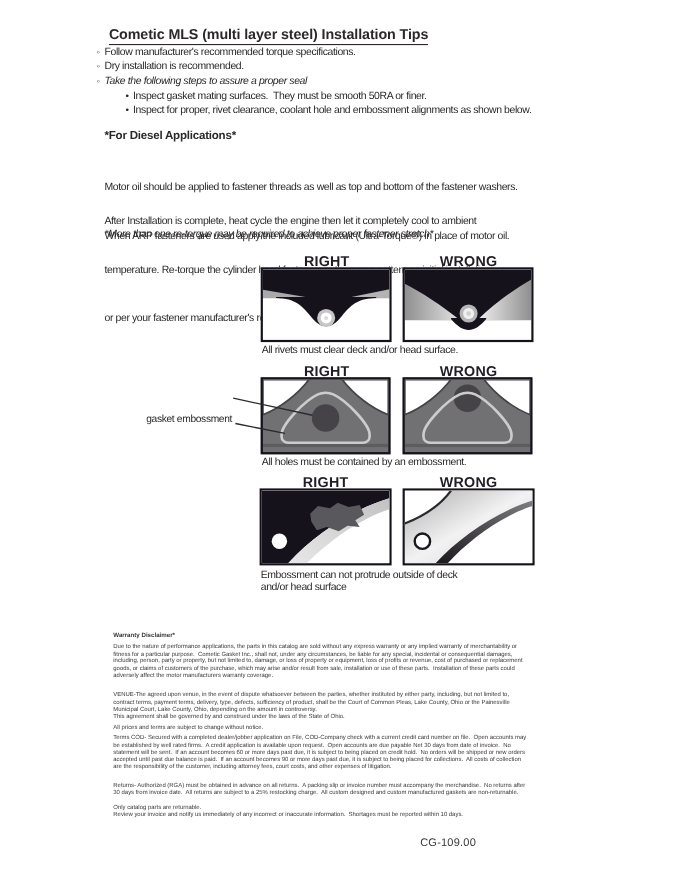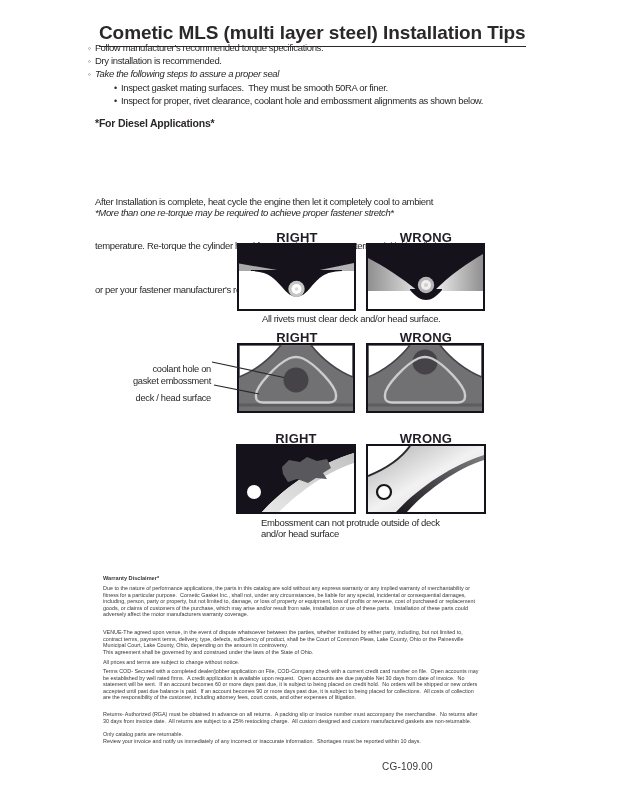--- a/index.html
+++ b/index.html
@@ -1,42 +1,42 @@
 <!DOCTYPE html>
 <html><head>
 <meta charset="utf-8">
 <style>
   html,body{margin:0;padding:0;background:#ffffff;}
   .page{position:relative;width:618px;height:800px;background:#ffffff;overflow:hidden;
         font-family:"Liberation Sans",sans-serif;color:#2b2829;}
   .abs{position:absolute;}
   
   .title{left:99px;top:22px;}
-  .title-text{display:inline-block;font-size:19px;font-weight:bold;letter-spacing:-0.1px;
+  .title-text{display:inline-block;font-size:13px;font-weight:bold;letter-spacing:-0.1px;
               border-bottom:1.8px solid #2b2829;padding-bottom:2px;}
   
   .body-txt{font-size:9.5px;letter-spacing:-0.35px;white-space:pre;}
   .b-row{position:absolute;left:88px;white-space:pre;}
   .b-row .bc{display:inline-block;width:7px;font-size:8px;vertical-align:0.5px;}
   .sb-row{position:absolute;left:114px;white-space:pre;}
   .sb-row .bc{display:inline-block;width:7px;font-size:9px;}
   
   .diesel-heading{left:95px;top:117px;font-size:10.5px;font-weight:bold;letter-spacing:-0.2px;}
   .para .ln{white-space:pre;}
   .p1{left:95px;top:134px;line-height:14.8px;}
   .p2{left:95px;top:165px;line-height:14.8px;}
   .note{left:95px;top:207px;font-style:italic;}
   
   .fig-label{position:absolute;width:120px;text-align:center;font-size:13px;font-weight:bold;
              letter-spacing:0.2px;color:#211d26;}
   .fig-box{position:absolute;width:115px;height:64px;border:2.5px solid #16121c;background:#fff;}
   .fig-box2{position:absolute;width:114px;height:66px;border:2px solid #16121c;background:#717073;}
   .fig-box3{position:absolute;width:116px;height:66px;border:2px solid #16121c;background:#fff;}
   .fig-box svg,.fig-box2 svg,.fig-box3 svg{display:block;}
-  .caption{position:absolute;white-space:pre;margin-left:24px;}
+  .caption{position:absolute;white-space:pre;}
   .ann-label{position:absolute;left:103px;width:108px;text-align:right;font-size:9.3px;
              letter-spacing:-0.3px;line-height:9.8px;white-space:pre;}
   .ptr-overlay{position:absolute;left:85px;top:330px;pointer-events:none;}
   
   .disc{position:absolute;left:103px;width:430px;font-size:5.4px;line-height:6.5px;
         letter-spacing:0;color:#3a3637;}
   .disc .ln{white-space:pre;}
   .disc-head{font-weight:bold;font-size:5.6px;}
   
   .footer-code{left:382px;top:761px;font-size:10px;color:#3a3637;letter-spacing:0.2px;}
@@ -50,20 +50,24 @@
     <span class="title-text">Cometic MLS (multi layer steel) Installation Tips</span>
   </div>
 
   <div class="b-row body-txt" style="top:42px;"><span class="bc">◦</span><span>Follow manufacturer's recommended torque specifications.</span></div>
   <div class="b-row body-txt" style="top:55.2px;"><span class="bc">◦</span><span>Dry installation is recommended.</span></div>
   <div class="b-row body-txt" style="top:68.4px;font-style:italic;"><span class="bc">◦</span><span>Take the following steps to assure a proper seal</span></div>
   <div class="sb-row body-txt" style="top:81.6px;"><span class="bc">•</span><span>Inspect gasket mating surfaces.  They must be smooth 50RA or finer.</span></div>
   <div class="sb-row body-txt" style="top:94.8px;"><span class="bc">•</span><span>Inspect for proper, rivet clearance, coolant hole and embossment alignments as shown below.</span></div>
 
   <div class="abs diesel-heading">*For Diesel Applications*</div>
+  <div class="abs para p1 body-txt">
+    <div class="ln">Motor oil should be applied to fastener threads as well as top and bottom of the fastener washers.</div>
+    <div class="ln">When ARP fasteners are used apply the included lubricant (Ultra-Torque®) in place of motor oil.</div>
+  </div>
   <div class="abs para p2 body-txt">
     <div class="ln">After Installation is complete, heat cycle the engine then let it completely cool to ambient</div>
     <div class="ln">temperature. Re-torque the cylinder head fasteners in the same pattern as initial installation</div>
     <div class="ln">or per your fastener manufacturer's recommendations.</div>
   </div>
   <div class="abs note body-txt">*More than one re-torque may be required to achieve proper fastener stretch*</div>
 
   <div class="fig-label" style="left:237px;top:230px;">RIGHT</div>
   <div class="fig-label" style="left:366px;top:230px;">WRONG</div>
 
@@ -123,30 +127,27 @@
     <svg width="114" height="66" viewBox="0 0 114 66">
       <rect x="0" y="0" width="114" height="66" fill="#717073"></rect>
       <rect x="0" y="58.5" width="114" height="3" fill="#5d5c5f"></rect>
       <path d="M0,0 L42,0 C32,13 16,26 0,32 Z" fill="#ffffff" stroke="#454348" stroke-width="1.6"></path>
       <path d="M114,0 L72,0 C82,13 98,26 114,32 Z" fill="#ffffff" stroke="#454348" stroke-width="1.6"></path>
       <circle cx="57" cy="17" r="12.5" fill="#454347"></circle>
       <path d="M17,50 C17,41 38,19 50,13.5 C54,11.7 60,11.7 64,13.5 C76,19 97,41 97,50 L97,52 C97,55.5 94,57.5 90,57.5 L24,57.5 C20,57.5 17,55.5 17,52 Z" fill="none" stroke="#cccccc" stroke-width="2.4"></path>
     </svg>
   </div>
 
-  <div class="ann-label" style="top:345px;">
-    <div>coolant hole on</div>
-    <div>deck / head surface</div>
-  </div>
   <div class="ann-label" style="top:377px;">gasket embossment</div>
   <svg class="ptr-overlay" width="300" height="100" viewBox="0 0 300 100">
     <line x1="127" y1="32" x2="199" y2="47.5" stroke="#2c2930" stroke-width="1.2"></line>
     <line x1="129" y1="55" x2="174" y2="64" stroke="#2c2930" stroke-width="1.2"></line>
   </svg>
 
+  <div class="caption body-txt" style="left:238px;top:415px;">All holes must be contained by an embossment.</div>
 
   <div class="fig-label" style="left:236px;top:431px;">RIGHT</div>
   <div class="fig-label" style="left:366px;top:431px;">WRONG</div>
 
   <div class="fig-box3" style="left:236px;top:444px;">
     <svg width="116" height="66" viewBox="0 0 116 66">
       <defs>
         <linearGradient id="r3g" x1="0" y1="1" x2="1" y2="0">
           <stop offset="0" stop-color="#e8e8e8"></stop>
             <stop offset="1" stop-color="#c2c2c2"></stop>

